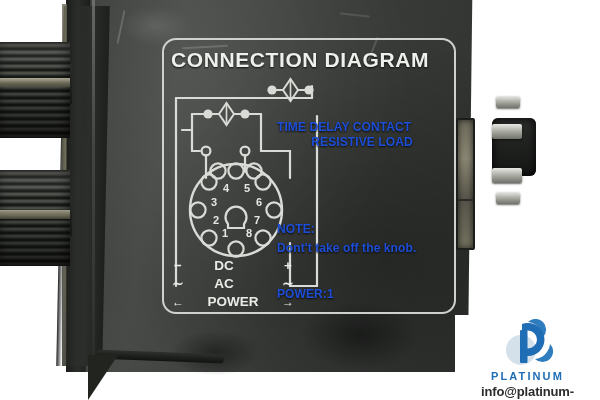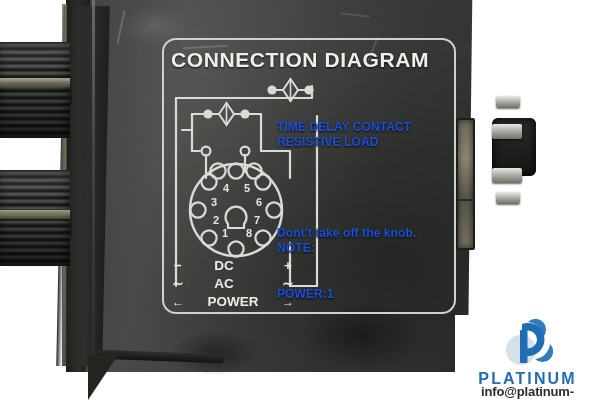--- a/index.html
+++ b/index.html
@@ -68,21 +68,21 @@
      border:2px solid #cfd2cc;border-radius:14px;}
   .title{position:absolute;left:0;right:0;top:10px;text-align:center;
      color:#eef0ec;font-weight:bold;font-size:21px;letter-spacing:.6px;
      font-family:"Liberation Sans",sans-serif;
      text-shadow:0 1px 2px rgba(0,0,0,.8);}
 
   .spec{position:absolute;color:#1d4ed8;font-weight:bold;font-size:12px;
      line-height:15px;letter-spacing:.1px;text-shadow:0 1px 2px rgba(0,0,0,.85);}
   #spec-block{left:277px;top:120px;width:170px;}
   #spec-block div{white-space:nowrap;}
-  .ralign{text-align:left;}
+  .ralign{text-align:center;}
 
   #note-block{left:277px;top:222px;width:175px;}
   #type-line{left:277px;top:287px;}
 
   
   svg.sch{position:absolute;left:162px;top:38px;overflow:visible;}
 
   
   .scratch{position:absolute;background:rgba(215,218,210,.42);border-radius:2px;}
   .smudge{position:absolute;border-radius:50%;
@@ -98,21 +98,21 @@
   
   .wedge{position:absolute;left:88px;top:355px;width:30px;height:45px;
      background:#22241f;
      clip-path:polygon(0 0,100% 0,0 100%);}
 
   
   .wm{position:absolute;left:455px;top:315px;width:145px;height:85px;
       background:#ffffff;}
   .wm-logo{position:absolute;left:48px;top:4px;width:50px;height:50px;}
   .wm-word{position:absolute;left:0;right:0;top:55px;text-align:center;
-      color:#1f6db4;font-size:16px;font-weight:bold;letter-spacing:2.1px;}
+      color:#1f6db4;font-size:11px;font-weight:bold;letter-spacing:2.1px;}
   .wm-mail{position:absolute;left:0;right:0;top:69px;text-align:center;
       color:#2b2b2b;font-size:13px;font-weight:bold;letter-spacing:-.15px;}
 </style>
 </head>
 <body>
 
 <div id="stage">
 
   <div class="bar-dark"></div>
   <div class="body-main"></div>
@@ -241,22 +241,22 @@
       <text x="126" y="268" font-size="12">→</text>
     </g>
   </svg>
 
   <div class="spec" id="spec-block">
     <div>TIME DELAY CONTACT</div>
     <div class="ralign">RESISTIVE LOAD</div>
   </div>
 
   <div class="spec" id="note-block">
+    <div>NOTE:</div>
     <div style="margin-top:4px;white-space:nowrap;">Dont't take off the knob.</div>
-    <div>NOTE:</div>
   </div>
 
   <div class="spec" id="type-line">POWER:1</div>
 
   <div class="cable"></div>
   <div class="wedge"></div>
 
   <div class="wm">
     <svg class="wm-logo" viewBox="0 0 100 100">
       <circle cx="36" cy="62" r="30" fill="#d4e0ea"></circle>

